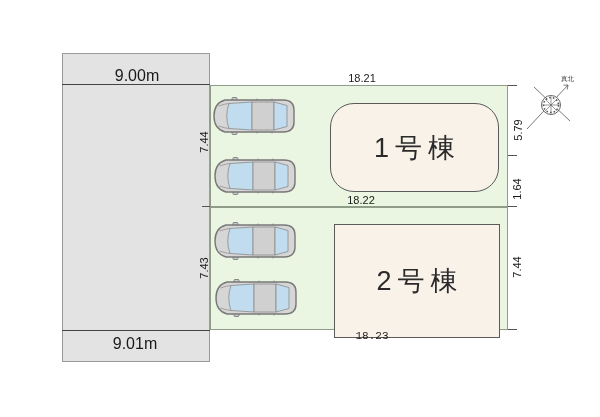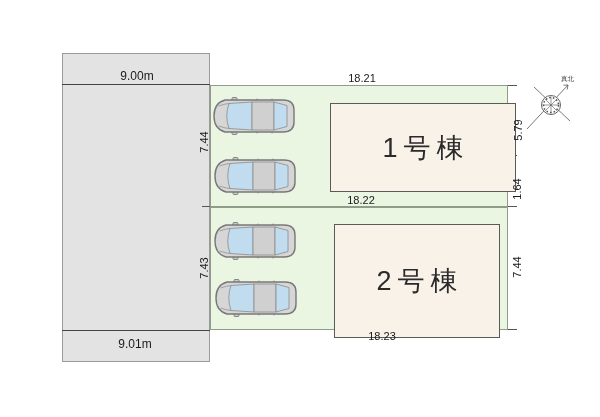--- a/index.html
+++ b/index.html
@@ -14,31 +14,31 @@
   }
   .lot{
     background:#eaf5e2;border:1px solid #8f9c88;box-sizing:border-box;
   }
   .lot1{left:210px;top:85px;width:298px;height:122px;}
   .lot2{left:210px;top:207px;width:298px;height:123px;}
   .building{
     background:#f8f2e8;border:1px solid #5a5a5a;box-sizing:border-box;
     display:flex;align-items:center;justify-content:center;
   }
-  .b1{left:330px;top:103px;width:186px;height:89px;}
+  .b1{left:330px;top:103px;width:169px;height:89px;border-radius:24px;}
   .b2{left:334px;top:224px;width:166px;height:114px;}
   .bldg-label{
     font-size:27px;letter-spacing:6px;color:#2a2a2a;white-space:nowrap;
     padding-left:6px; 
   }
   .lbl{
     position:absolute;white-space:nowrap;font-size:11px;color:#1a1a1a;
     transform:translate(-50%,-50%);
   }
-  .lbl-big{font-size:12px;}
+  .lbl-big{font-size:16px;}
   .vlbl{transform:translate(-50%,-50%) rotate(-90deg);}
   .dimline{position:absolute;background:#444;height:1px;}
   .tick{position:absolute;background:#555;}
   .car{position:absolute;width:84px;height:38px;}
   svg{display:block;}
 </style>
 </head>
 <body>
 
 <div id="canvas">
@@ -77,21 +77,21 @@
   </div>
   <div class="abs building b2">
     <span class="bldg-label">2号棟</span>
   </div>
 
   <div class="lbl lbl-big" style="left:137px;top:76px;">9.00m</div>
   <div class="lbl lbl-big" style="left:135px;top:324px;margin-top:20px;">9.01m</div>
 
   <div class="lbl" style="left:362px;top:78px;text-align:right;">18.21</div>
   <div class="lbl" style="left:361px;top:200px;">18.22</div>
-  <div class="lbl" style="left:382px;top:336px;">18.23</div>
+  <div class="lbl" style="left:372px;top:336px;font-family:Liberation Mono, monospace;">18.23</div>
 
   <div class="lbl vlbl" style="left:204px;top:142px;">7.44</div>
   <div class="lbl vlbl" style="left:204px;top:268px;">7.43</div>
   <div class="lbl vlbl" style="left:518px;top:130px;">5.79</div>
   <div class="lbl vlbl" style="left:517px;top:189px;">1.64</div>
   <div class="lbl vlbl" style="left:517px;top:267px;">7.44</div>
 
   <svg class="car" style="left:212px;top:97px;" viewBox="0 0 84 38">
       <use href="#carSym"></use>
     </svg>

